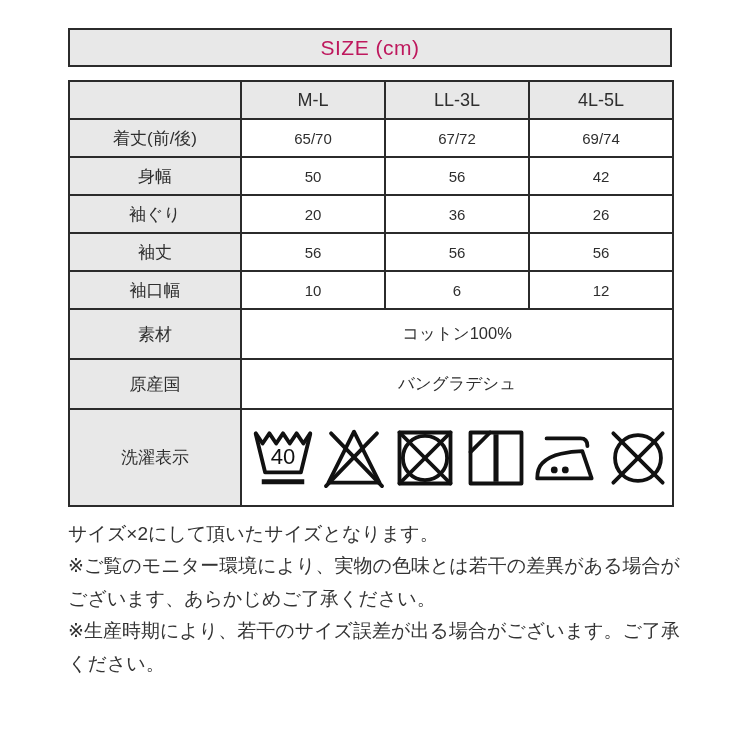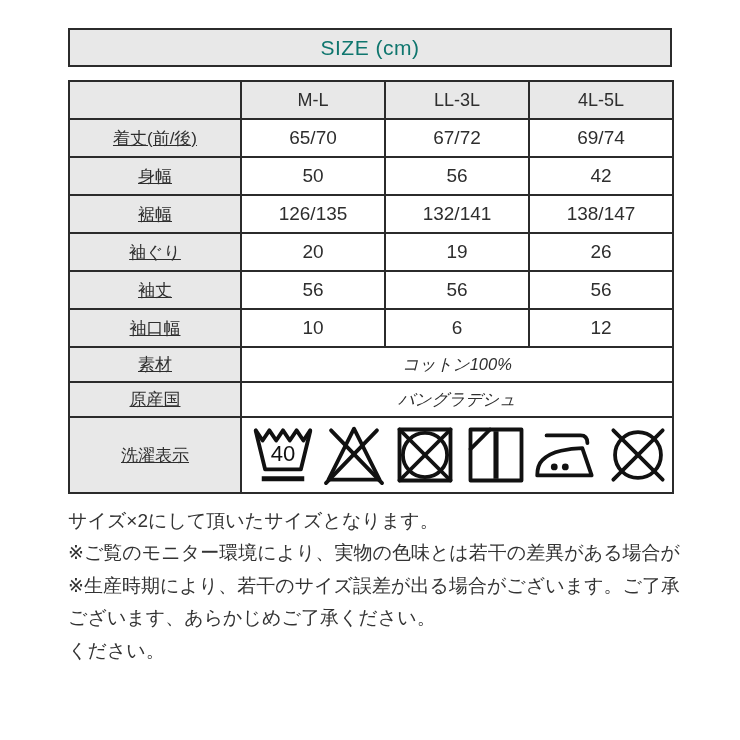--- a/index.html
+++ b/index.html
@@ -3,40 +3,40 @@
 <meta charset="utf-8">
 <style>
   * { margin:0; padding:0; box-sizing:border-box; }
   html,body { width:740px; height:740px; background:#ffffff;
     font-family:"Liberation Sans","DejaVu Sans",sans-serif; color:#333333; }
 
   .title-box{
     width:604px; margin:28px 0 0 68px; height:39px;
     background:#e8e8e8; border:2px solid #2b2b2b;
     display:flex; align-items:center; justify-content:center;
-    font-size:21px; letter-spacing:0.5px; color:#0f766e;
+    font-size:21px; letter-spacing:0.5px; color:#be185d;
   }
 
   table.size-table{
     width:604px; margin:13px 0 0 68px;
     border-collapse:collapse; table-layout:fixed;
   }
   table.size-table th, table.size-table td{
     border:2px solid #2b2b2b; text-align:center; vertical-align:middle;
     font-weight:normal; color:#2e2e2e;
   }
   .cell-gray{ background:#e8e8e8; }
   tr.hdr-row  { height:38px; }
   tr.meas-row { height:38px; }
-  tr.span-row { height:35px; }
-  tr.care-row { height:76px; }
+  tr.span-row { height:50px; }
+  tr.care-row { height:97px; }
   .col-hdr   { font-size:18px; }
-  .row-label { font-size:17px;text-decoration:underline; }
-  .val-cell  { font-size:19px; }
-  .span-val  { font-size:16.5px;font-style:italic; }
+  .row-label { font-size:17px; }
+  .val-cell  { font-size:15px; }
+  .span-val  { font-size:16.5px; }
   .care-cell { text-align:left; vertical-align:middle; }
   .care-strip{ display:flex; align-items:center; gap:3px; padding-left:7px; }
   .care-strip .care-icon{ display:inline-flex; }
   .care-strip svg{ display:block; }
 
   .notes{ margin:11px 0 0 68px; font-size:19px; line-height:32.4px;
     color:#333333; white-space:nowrap; }
   .notes .note-line{ display:block; }
 </style>
 </head>
@@ -66,29 +66,23 @@
         <td class="val-cell">67/72</td>
         <td class="val-cell">69/74</td>
       </tr>
       <tr class="meas-row">
         <th class="cell-gray row-label">身幅</th>
         <td class="val-cell">50</td>
         <td class="val-cell">56</td>
         <td class="val-cell">42</td>
       </tr>
       <tr class="meas-row">
-        <th class="cell-gray row-label">裾幅</th>
-        <td class="val-cell">126/135</td>
-        <td class="val-cell">132/141</td>
-        <td class="val-cell">138/147</td>
-      </tr>
-      <tr class="meas-row">
         <th class="cell-gray row-label">袖ぐり</th>
         <td class="val-cell">20</td>
-        <td class="val-cell">19</td>
+        <td class="val-cell">36</td>
         <td class="val-cell">26</td>
       </tr>
       <tr class="meas-row">
         <th class="cell-gray row-label">袖丈</th>
         <td class="val-cell">56</td>
         <td class="val-cell">56</td>
         <td class="val-cell">56</td>
       </tr>
       <tr class="meas-row">
         <th class="cell-gray row-label">袖口幅</th>
@@ -155,16 +149,16 @@
             </span>
           </div>
         </td>
       </tr>
     </tbody>
 </table>
 
 <div class="notes" id="notes-block">
     <span class="note-line">サイズ×2にして頂いたサイズとなります。</span>
     <span class="note-line">※ご覧のモニター環境により、実物の色味とは若干の差異がある場合が</span>
+    <span class="note-line">ございます、あらかじめご了承ください。</span>
     <span class="note-line">※生産時期により、若干のサイズ誤差が出る場合がございます。ご了承</span>
-    <span class="note-line">ございます、あらかじめご了承ください。</span>
     <span class="note-line">ください。</span>
   </div>
 
 </body></html>

